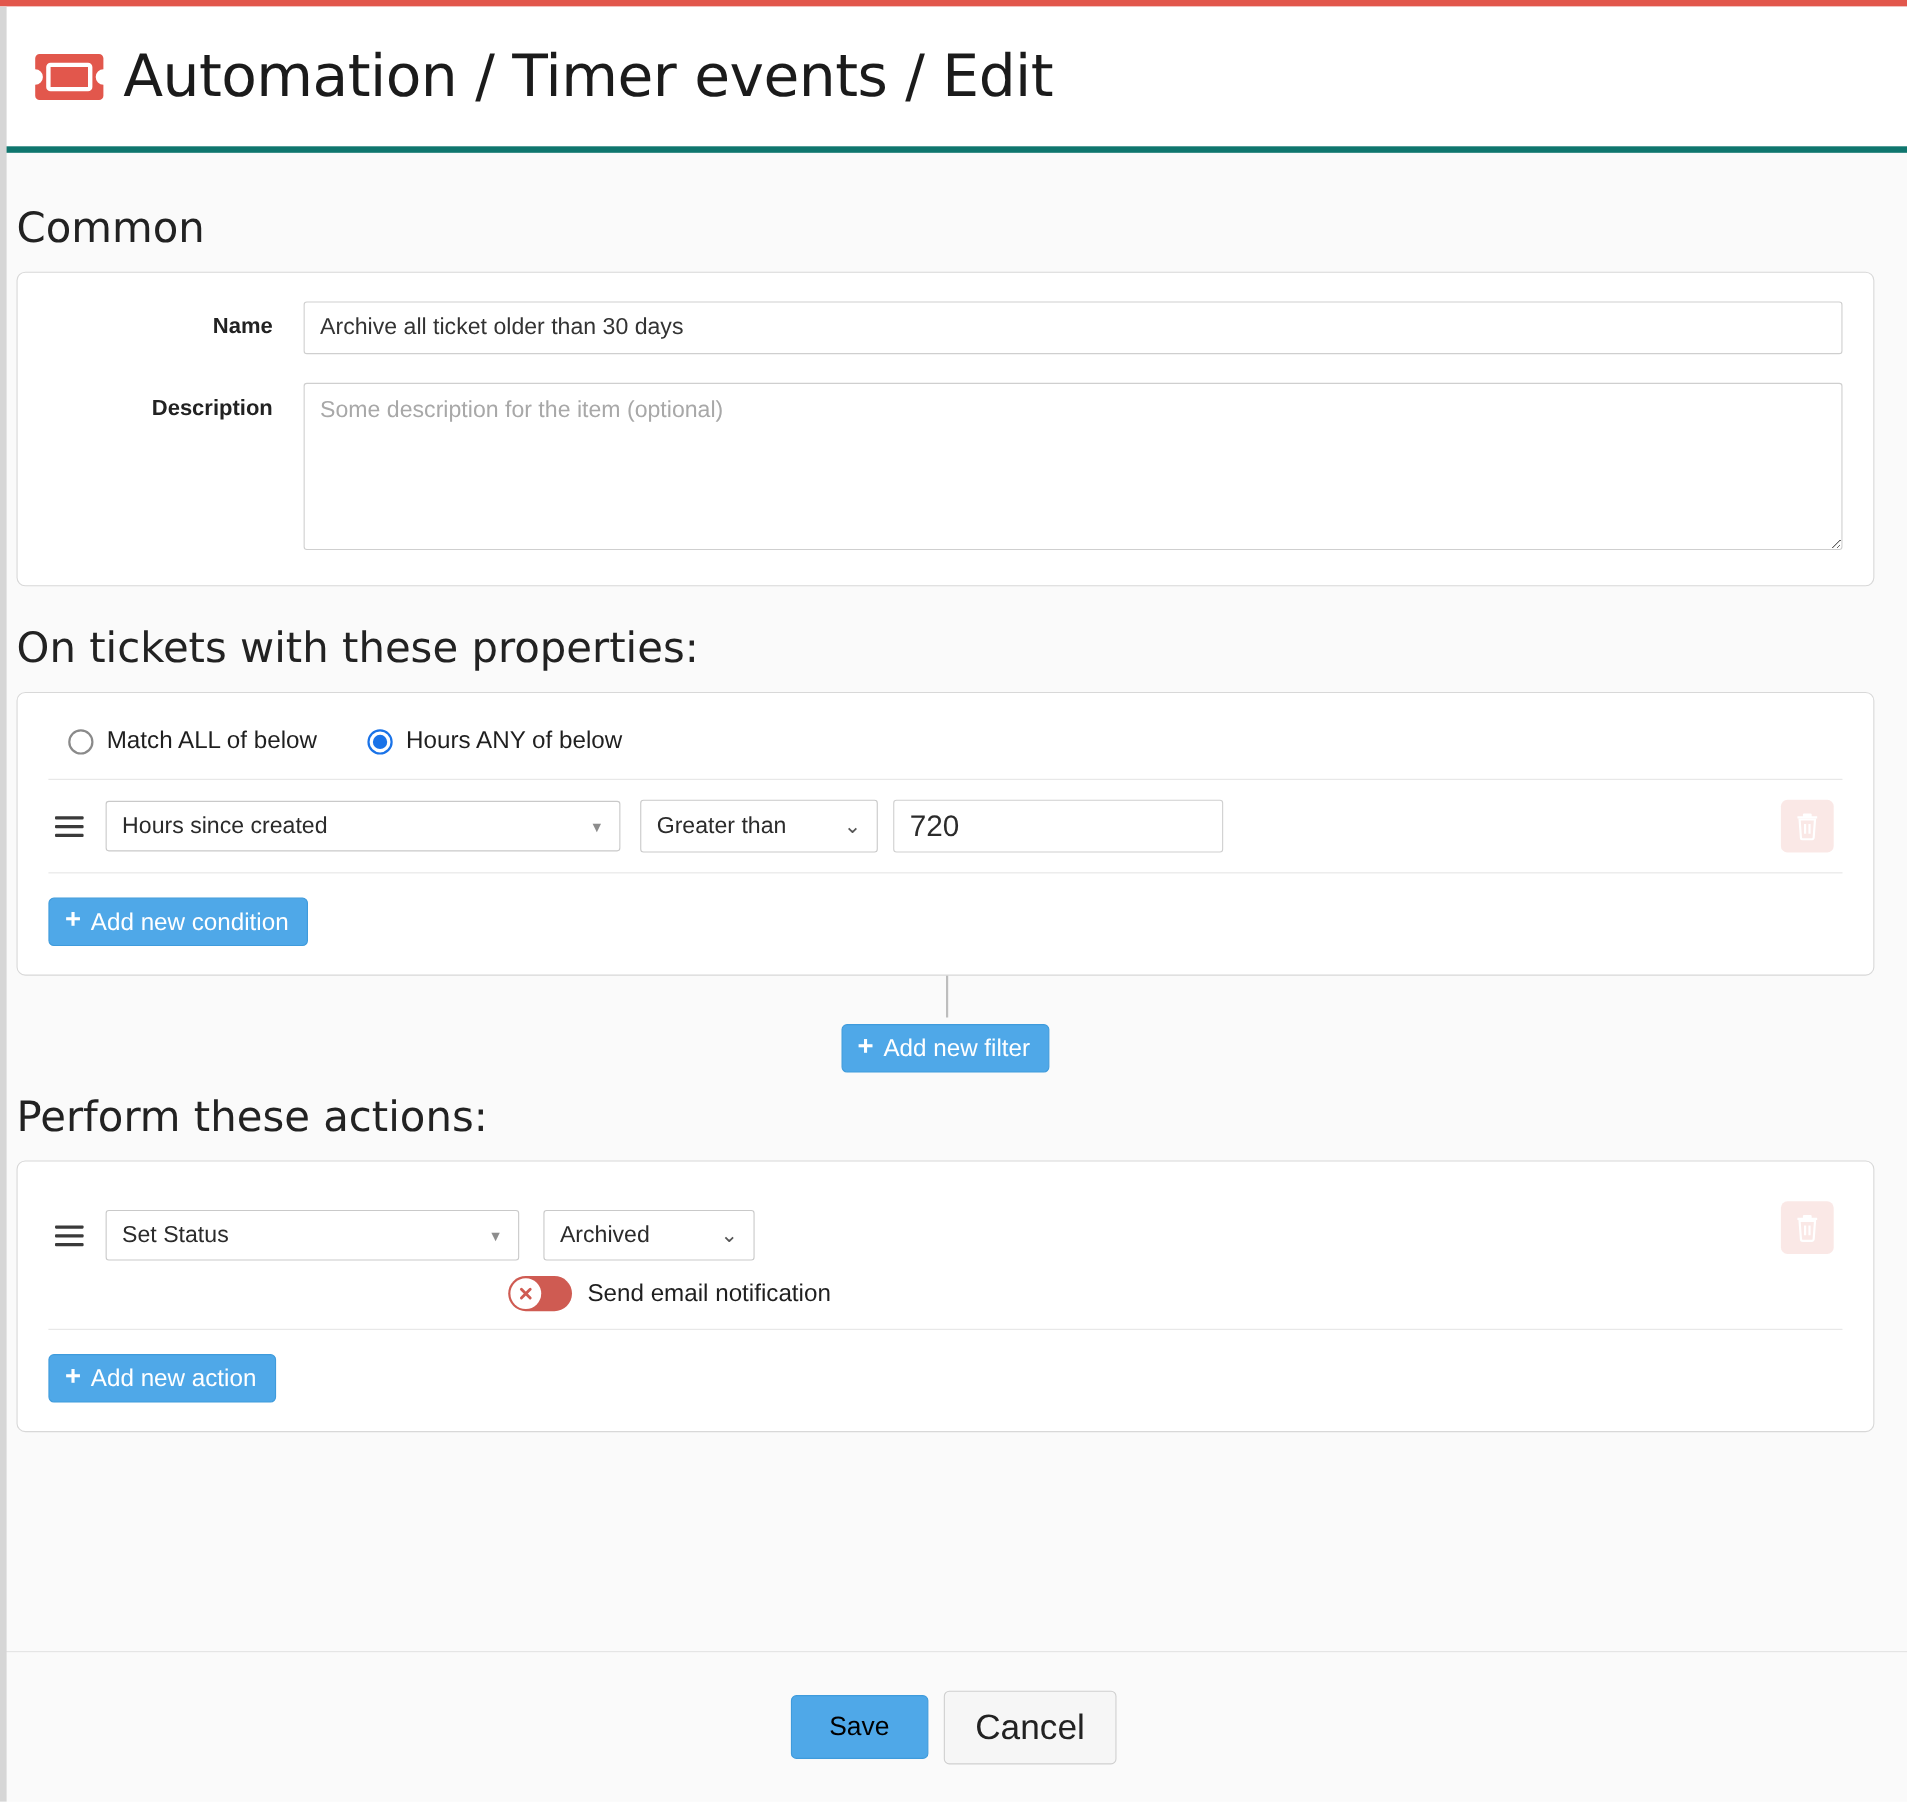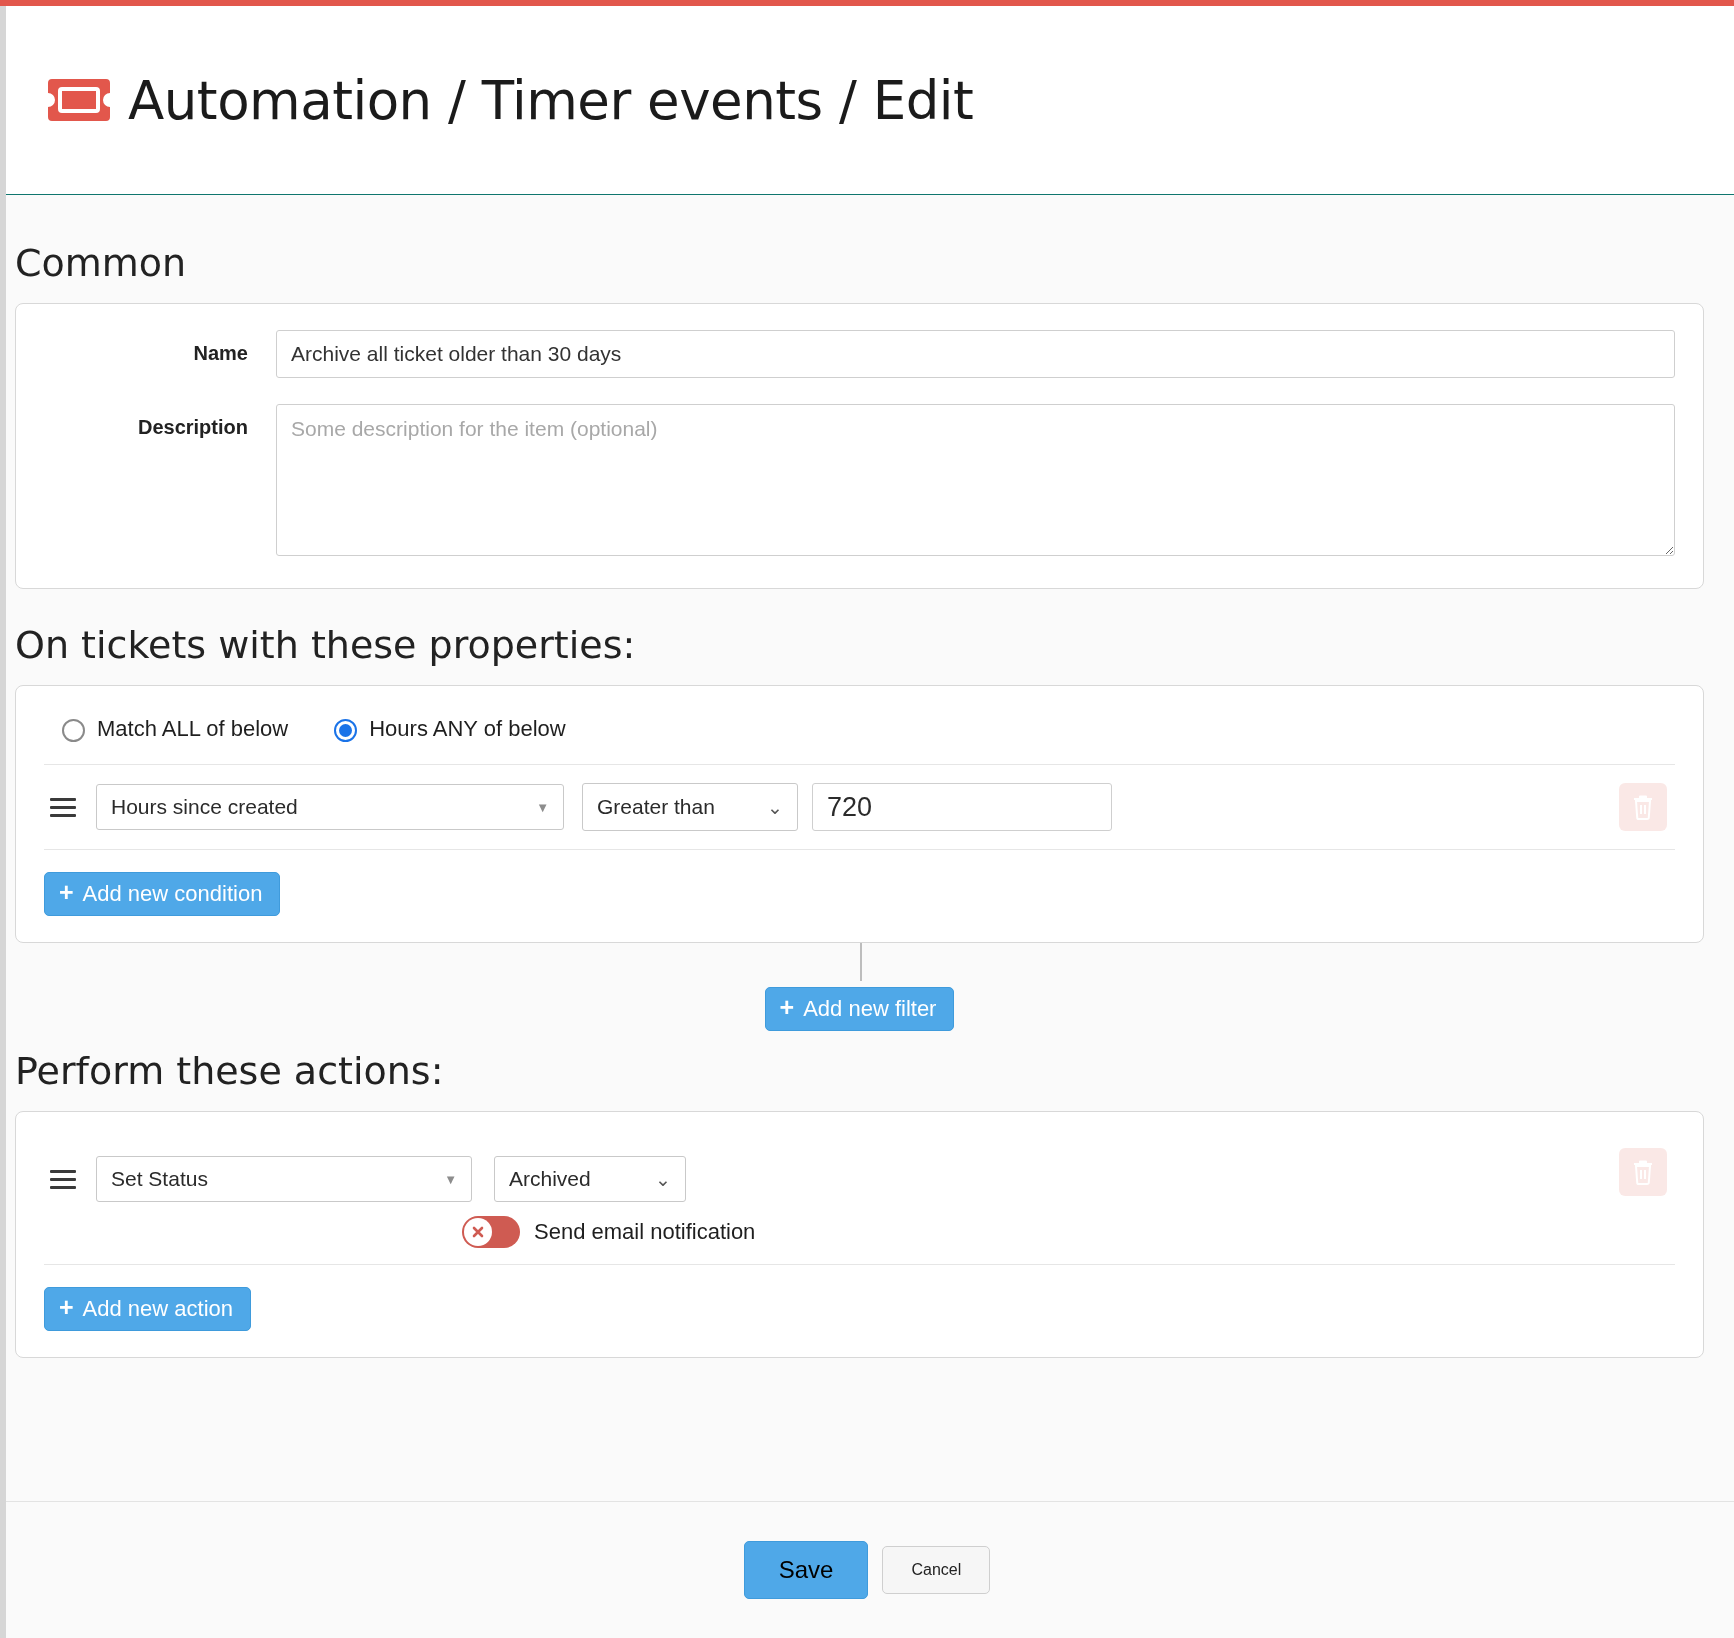--- a/index.html
+++ b/index.html
@@ -25,24 +25,24 @@
     position: absolute;
     left: 0; top: 6px;
     width: 6px; height: 1632px;
     background: #d6d6d6;
     z-index: 5;
   }
   
   .header {
     flex: 0 0 auto;
     background: #ffffff;
-    border-bottom: 1px solid #0f766e;
-    height: 189px;
+    border-bottom: 6px solid #0f766e;
+    height: 133px;
     display: flex; align-items: center;
-    padding-left: 46px;
+    padding-left: 30px;
   }
   .ticket-icon {
     width: 66px; height: 46px;
     margin-right: 16px;
     flex: 0 0 auto;
     display: block;
   }
   .page-title {
     font-size: 53px;
     font-weight: 400;
@@ -314,21 +314,21 @@
     font-size: 24px;
     padding: 14px 34px;
     border-radius: 5px;
     cursor: pointer;
     font-family: "Liberation Sans", sans-serif;
   }
   .btn-cancel {
     background: #f6f6f6;
     border: 1px solid #cfcfcf;
     color: #222;
-    font-size: 16px;
+    font-size: 32px;
     padding: 14px 28px;
     border-radius: 5px;
     cursor: pointer;
     font-family: "Liberation Sans", sans-serif;
   }
   .mt-sections { margin-top: 34px; }
 </style>
 </head>
 <body>
 

